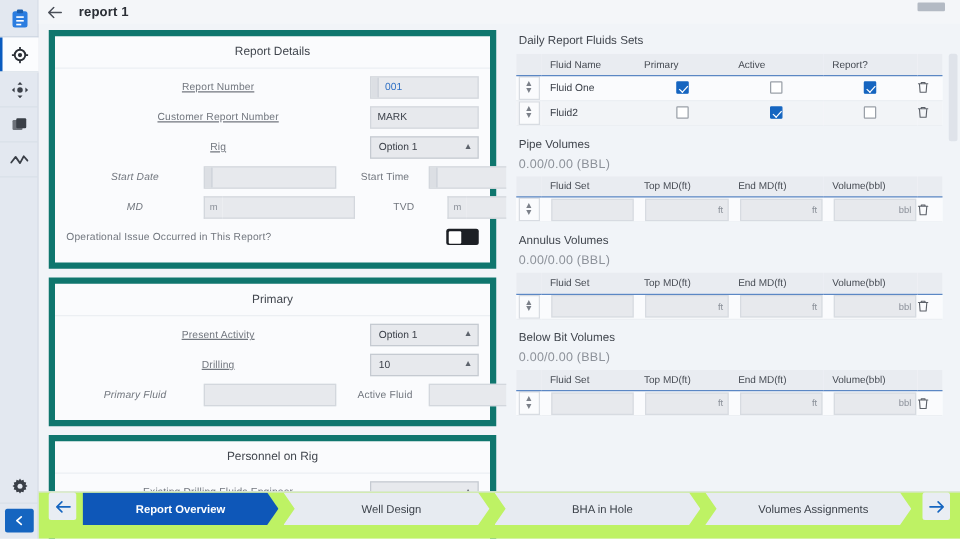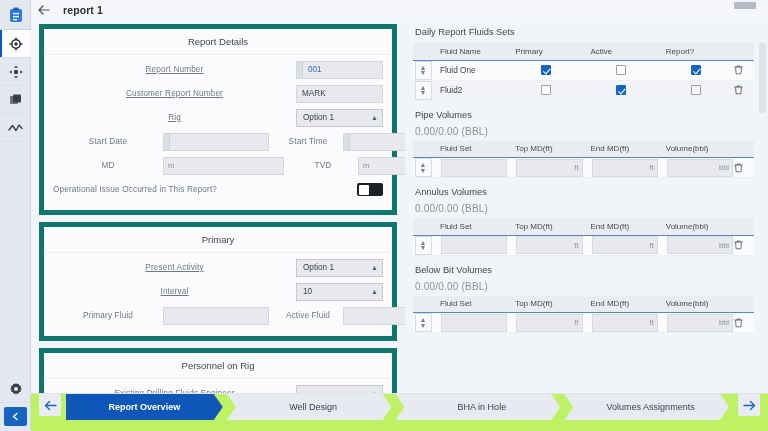--- a/index.html
+++ b/index.html
@@ -85,21 +85,21 @@
   .card-title {
     font-size: 9.5px; color: #41464e; padding: 7px 9px 7px 9px;
     border-bottom: 1px solid #eceff3;
   }
   .card-body { padding: 4px 9px 0 9px; }
 
   .frow { display: flex; align-items: center; min-height: 21px; margin-bottom: 3px; }
   .flabel {
     font-size: 8.2px; color: #72777f; flex: 0 0 auto; letter-spacing: 0.15px;
   }
-  .flabel.w-half { width: 110px; }
+  .flabel.w-half { width: 110px; font-style: italic; }
   .flabel.w-full { width: 243px; text-decoration: underline; }
   .flabel.w-right { width: 74px; padding-left: 4px;}
 
   .fin {
     height: 18px; background: #e7e9ed; border: 1px solid #d3d7dd;
     display: flex; align-items: center; font-size: 8.2px; color: #3c414a;
     padding: 0 5px; position: relative;
   }
   .fin.accent::before {
     content: ""; position: absolute; left: 0; top: 0; bottom: 0; width: 5px;
@@ -364,21 +364,21 @@
 
             <div class="frow">
               <div class="flabel w-full">Present Activity</div>
               <div class="sel fin-grow">
                 <span>Option 1</span>
                 <span class="chev">▲</span>
               </div>
             </div>
 
             <div class="frow">
-              <div class="flabel w-full">Interval</div>
+              <div class="flabel w-full">Drilling</div>
               <div class="sel fin-grow">
                 <span>10</span>
                 <span class="chev">▲</span>
               </div>
             </div>
 
 
             <div class="frow">
               <div class="flabel w-half">Primary Fluid</div>
               <div class="fin fin-w"></div>

